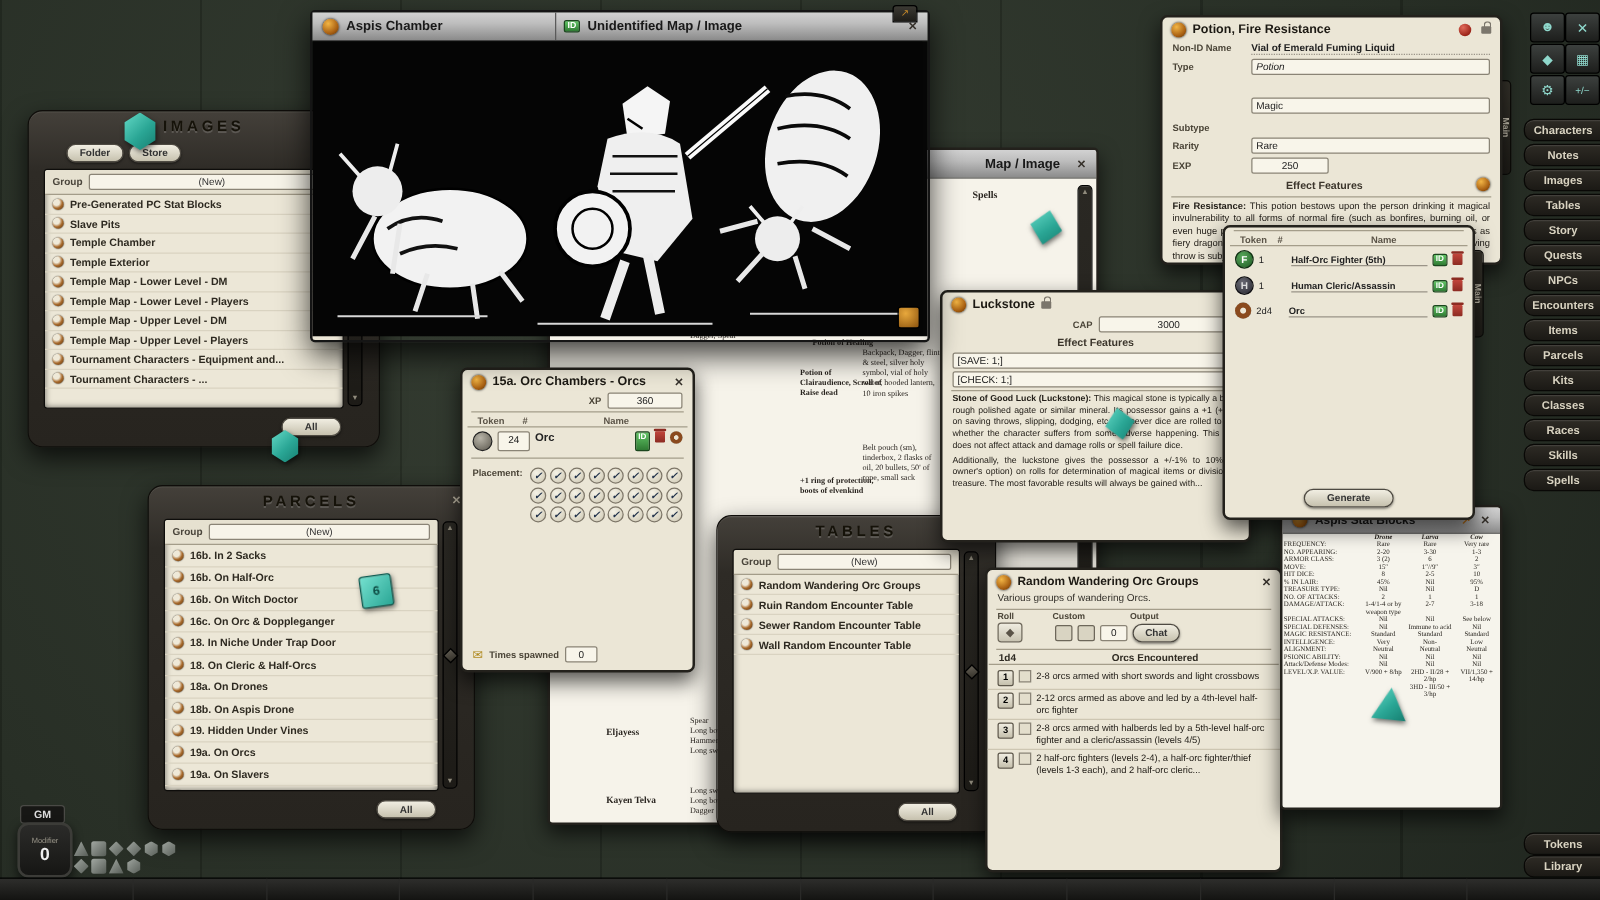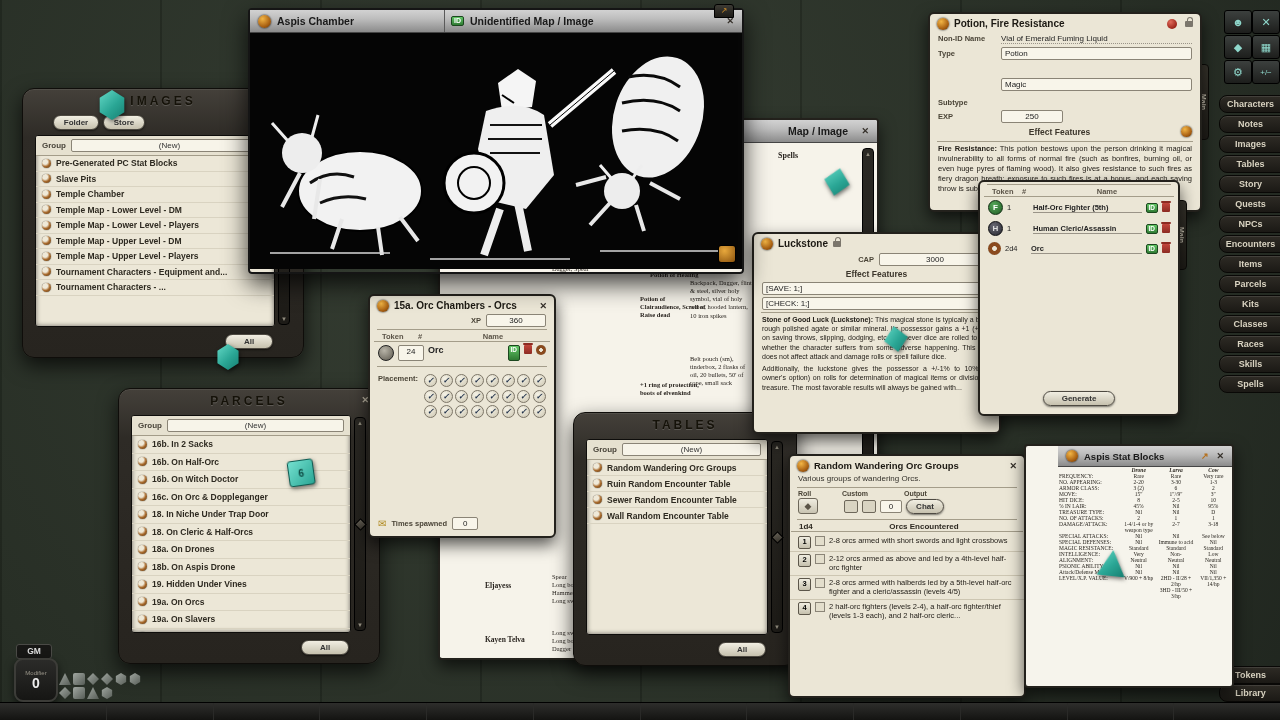--- a/index.html
+++ b/index.html
@@ -131,20 +131,24 @@
       <div class="li">
           <i class="bullet"></i>
           <span>Slave Pits</span>
         </div>
       <div class="li">
           <i class="bullet"></i>
           <span>Temple Chamber</span>
         </div>
       <div class="li">
           <i class="bullet"></i>
+          <span>Temple Exterior</span>
+        </div>
+      <div class="li">
+          <i class="bullet"></i>
           <span>Temple Map - Lower Level - DM</span>
         </div>
       <div class="li">
           <i class="bullet"></i>
           <span>Temple Map - Lower Level - Players</span>
         </div>
       <div class="li">
           <i class="bullet"></i>
           <span>Temple Map - Upper Level - DM</span>
         </div>
@@ -287,29 +291,33 @@
 
   <div class="parch" style="left:928px;top:12px;width:270px;height:196px;z-index:20;">
     <div class="whead">
       <span class="orb"></span>
       <span class="wtitle">Potion, Fire Resistance</span>
       <span style="margin-left:auto;width:10px;height:10px;border-radius:50%;background:radial-gradient(circle at 35% 30%,#e06a5a,#9c251a 70%);flex:none;"></span>
       <span class="lock" style="margin-left:3px;"></span>
     </div>
     <div style="display:flex;align-items:center;gap:5px;padding:1.5px 8px;">
       <span class="flabel" style="width:58px;">Non-ID Name</span>
-      <span style="flex:1;font-size:8px;color:#222;border-bottom:1px dotted #9a9488;">Vial of Emerald Fuming Liquid</span>
+      <span style="flex:1;font-size:8px;color:#222;border-bottom:1px dotted #9a9488;font-weight:bold;">Vial of Emerald Fuming Liquid</span>
     </div>
     <div style="display:flex;align-items:center;gap:5px;padding:1.5px 8px;">
       <span class="flabel" style="width:58px;">Type</span>
-      <span class="ibox" style="flex:1;">Potion</span>
+      <span class="ibox" style="flex:1;font-style:italic;">Potion</span>
     </div>
     <div style="display:flex;align-items:center;gap:5px;padding:1.5px 8px;">
       <span class="flabel" style="width:58px;margin-top:35px;">Subtype</span>
       <span class="ibox" style="flex:1;">Magic</span>
+    </div>
+    <div style="display:flex;align-items:center;gap:5px;padding:1.5px 8px;">
+      <span class="flabel" style="width:58px;">Rarity</span>
+      <span class="ibox" style="flex:1;">Rare</span>
     </div>
     <div style="display:flex;align-items:center;gap:5px;padding:1.5px 8px;">
       <span class="flabel" style="width:58px;">EXP</span>
       <span class="ibox" style="width:54px;text-align:center;">250</span>
     </div>
     <div style="display:flex;align-items:center;padding:2px 8px;">
       <span style="flex:1;text-align:center;font-size:8.5px;font-weight:bold;color:#3c362c;">Effect Features</span>
       <span class="orb" style="width:11px;height:11px;"></span>
     </div>
     <div class="hr"></div>
@@ -359,21 +367,21 @@
       <span style="flex:1;font-size:7.5px;color:#24201a;line-height:1.25;">2-8 orcs armed with halberds led by a 5th-level half-orc fighter and a cleric/assassin (levels 4/5)</span>
     </div>
     <div style="display:flex;gap:4px;padding:2px 8px;">
       <span style="width:11px;height:11px;border:1px solid #5c564a;border-radius:2px;background:linear-gradient(#f0ede1,#c5c0ad);font-size:7.5px;font-weight:bold;text-align:center;flex:none;">4</span>
       <span style="width:8px;height:8px;border:1px solid #8b8578;background:#e3decc;flex:none;"></span>
       <span style="flex:1;font-size:7.5px;color:#24201a;line-height:1.25;">2 half-orc fighters (levels 2-4), a half-orc fighter/thief (levels 1-3 each), and 2 half-orc cleric...</span>
     </div>
   </div>
   <div class="vtab" style="left:1022px;top:470px;height:58px;z-index:21;">Main</div>
 
-  <div class="parch" style="left:1024px;top:444px;width:174px;height:240px;z-index:24;background:#f6f4ec;border-radius:4px;padding-left:32px;">
+  <div class="parch" style="left:1024px;top:404px;width:174px;height:240px;z-index:24;background:#f6f4ec;border-radius:4px;">
     <div class="greybar" style="height:20px;">
       <span class="orb"></span>
       <span class="gtitle" style="font-size:9.5px;">Aspis Stat Blocks</span>
       <span style="margin-left:auto;color:#b5701d;font-size:9px;font-weight:bold;">↗</span>
       <span class="cx" style="margin-left:2px;">✕</span>
     </div>
     <table class="serif" style="width:100%;border-collapse:collapse;font-size:5.5px;color:#2a2620;table-layout:fixed;">
       <tbody>
           <tr>
         <th style="width:60px;"></th>

